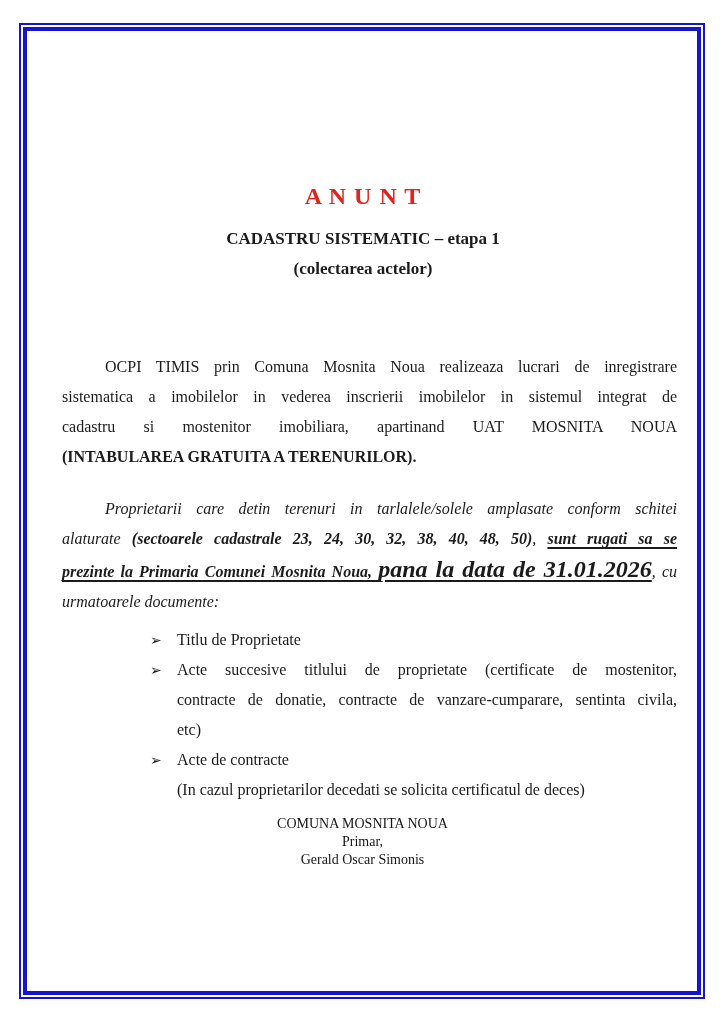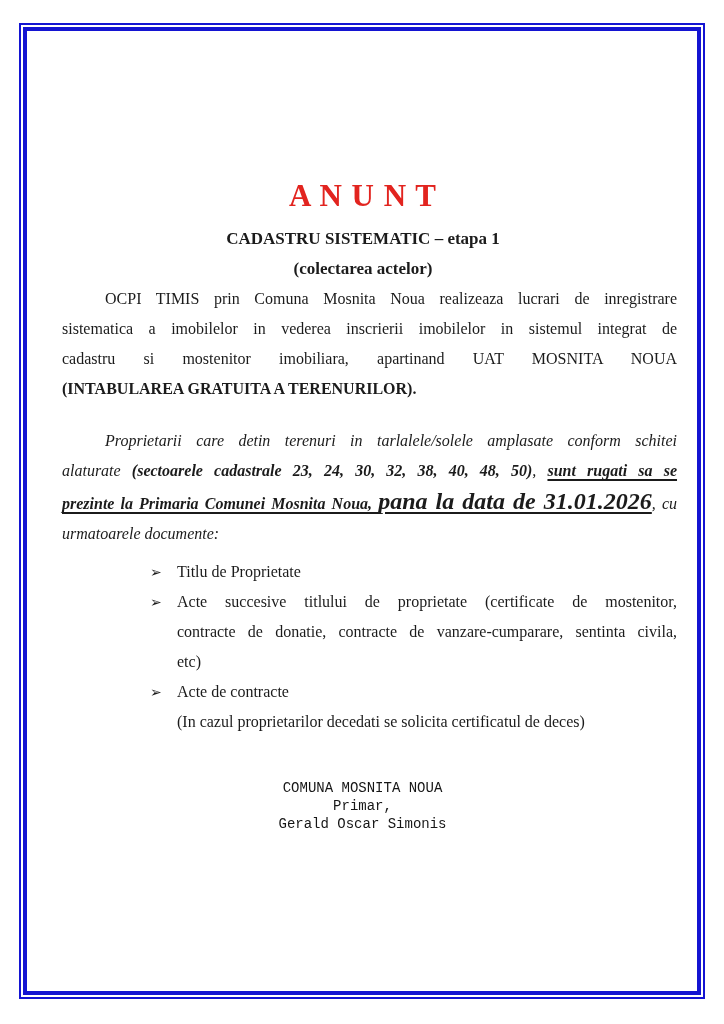--- a/index.html
+++ b/index.html
@@ -10,49 +10,49 @@
   }
   .frame {
     position:absolute; top:27px; left:23px; right:23px; bottom:29px;
     border:4px solid var(--blue,#1414d2);
     outline:2px solid var(--blue,#1414d2); outline-offset:2px;
   }
   .content { position:absolute; left:62px; top:0; width:615px; }
 
   .headers { text-align:center; margin-right:13px; }
   .title {
-    margin:178px 0 0 0; font-size:31px; line-height:36px; font-weight:bold;
+    margin:178px 0 0 0; font-size:24px; line-height:36px; font-weight:bold;
     color:var(--red,#e2241f); letter-spacing:1px;
   }
   .subtitle1 { margin:10px 0 0 0; font-size:17px; line-height:30px; font-weight:bold;text-align:center; }
   .subtitle2 { margin:0; font-size:17px; line-height:30px; font-weight:bold; }
 
   .line { font-size:16px; line-height:30px; white-space:nowrap; }
   .jl { text-align:justify; text-align-last:justify; }
   .indent { text-indent:43px; }
-  .p1 { }
+  .p1 { margin-top:68px; }
   .p2 { margin-top:22px;font-style:italic; }
 
   span.b { font-weight:bold; }
   span.u { text-decoration:underline; text-decoration-thickness:1.5px; text-underline-offset:3px; }
   span.lg { font-size:24px; }
   span.lg.u { text-decoration-thickness:2px; }
 
   .doclist { margin-top:8px; }
   .li { display:flex; margin-left:88px; }
   .marker {
     flex:0 0 27px; width:27px; font-size:14px; line-height:30px;
     font-family:"DejaVu Sans", sans-serif; color:#1b1b1b;
   }
   .litext { flex:1 1 auto; min-width:0; }
   .note { margin-left:115px; }
 
   .signature {
-    margin-top:42px; margin-right:14px; text-align:center;
-    font-family:Liberation Mono, monospace; font-size:14px; line-height:18px;
+    margin-top:10px; margin-right:14px; text-align:center;
+    font-family:Liberation Serif, serif; font-size:14px; line-height:18px;
     color:#161616;
   }
 </style>
 </head>
 <body>
 
 <div class="page" style="--red: #e2241f; --blue: #1414d2; --text: #1b1b1b;">
   <div class="frame"></div>
 
   <div class="content">

